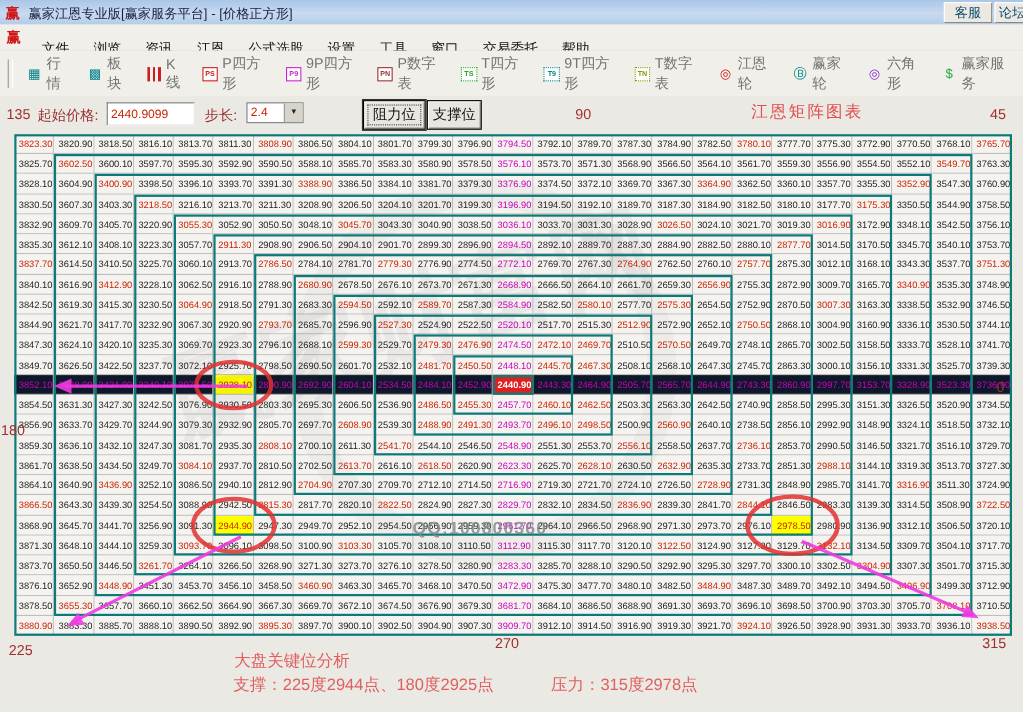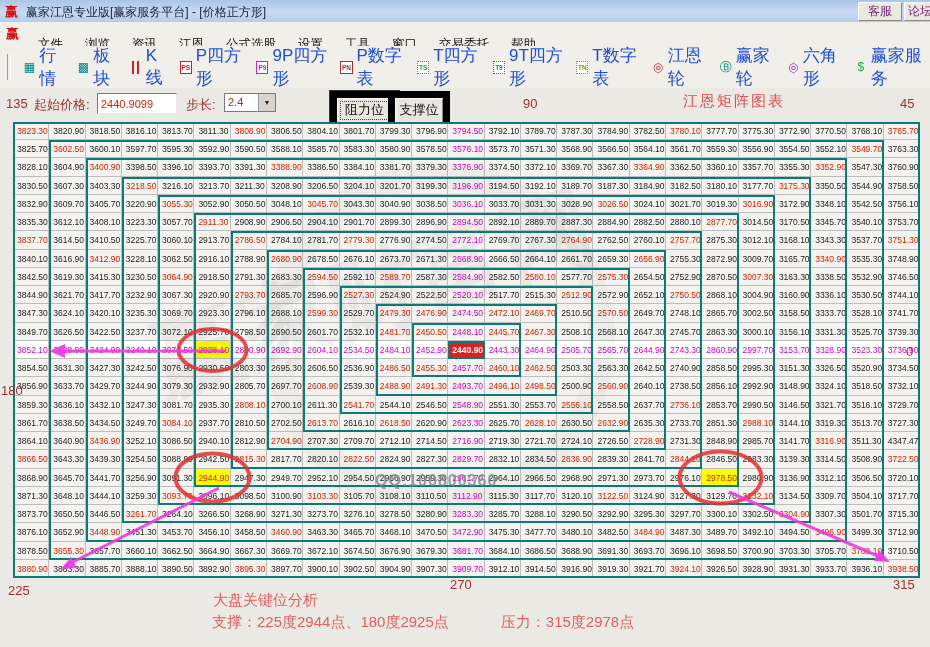--- a/index.html
+++ b/index.html
@@ -5,62 +5,62 @@
   html,body{margin:0;padding:0;}
   body{width:930px;height:647px;overflow:hidden;position:relative;
        font-family:"Liberation Sans","DejaVu Sans",sans-serif;background:#ebe9e3;}
   
   .titlebar{position:absolute;left:0;top:0;width:930px;height:22px;
     background:linear-gradient(180deg,#a9c6e7 0%,#c9daf1 55%,#b3cdea 100%);
     border-bottom:1px solid #8aa6c8;}
   .titlebar .logo{position:absolute;left:5px;top:3px;color:#d01818;font-weight:bold;font-size:13px;}
   .titlebar .title{position:absolute;left:26px;top:4px;font-size:12px;color:#16213e;}
   .tb-btn{position:absolute;top:2px;height:17px;background:#ece9e2;border:1px solid #888;
-    border-top-color:#fff;border-left-color:#fff;font-size:12px;color:#701a75;
+    border-top-color:#fff;border-left-color:#fff;font-size:12px;color:#0c4a6e;
     text-align:center;line-height:16px;overflow:hidden;}
   .menubar{position:absolute;left:0;top:22px;width:930px;height:24px;background:#f1efe9;
     border-bottom:1px solid #d5d2c8;display:flex;align-items:center;}
   .menubar .logo{color:#d01818;font-weight:bold;font-size:13px;margin:0 8px 0 6px;}
   .menu-item{font-size:12.5px;color:#111;padding:16px 11px;line-height:23px;margin-top:20px;}
   .toolbar{position:absolute;left:0;top:46px;width:930px;height:42px;background:#f1efe9;
     border-bottom:1px solid #d5d2c8;display:flex;align-items:center;}
   .tool-sep{width:3px;height:26px;border-left:1px solid #9a9a92;border-right:1px solid #fff;margin:0 6px 0 7px;}
   .tool-item{display:flex;align-items:center;margin:0 6px;}
   .tool-item .ticon{display:inline-flex;align-items:center;justify-content:center;
     width:15px;height:14px;margin-right:4px;font-size:12px;}
   .ticon.lbox{width:13px;height:11px;font-size:6.5px;font-weight:bold;border:1px solid;background:#fff;}
   .ticon.lbox.dash{border-style:dotted;}
   .ticon.kline{width:13px;height:13px;background:
     repeating-linear-gradient(90deg,#cc2020 0 2px,transparent 2px 5px);}
-  .tool-item .tlabel{font-size:17px;color:#1d4ed8;}
+  .tool-item .tlabel{font-size:13px;color:#737373;}
   
   .controls{position:absolute;left:0;top:88px;width:930px;height:32px;background:#ebe9e3;}
   .deg{position:absolute;color:#a03030;font-size:13px;}
   .ctl-label{position:absolute;top:8px;color:#9a3030;font-size:13px;}
   .ctl-input{position:absolute;top:5px;height:17px;background:#fff;border:1px solid #7a7a7a;
     border-bottom-color:#e8e8e8;border-right-color:#e8e8e8;font-size:11px;color:#cc2200;padding:1px 3px;}
   .dropdown{position:absolute;top:5px;width:52px;height:19px;background:#fff;border:1px solid #7a7a7a;box-sizing:border-box;}
   .dropdown .val{position:absolute;left:3px;top:2px;font-size:11px;color:#cc2200;}
   .dropdown .arrow{position:absolute;right:0;top:0;width:16px;height:17px;background:#d8d4cc;
     border-left:1px solid #999;font-size:7px;color:#222;text-align:center;line-height:17px;}
-  .pushbtn{position:absolute;top:3px;height:25px;background:#e9e6df;border:7px solid #000000;
+  .pushbtn{position:absolute;top:3px;height:25px;background:#e9e6df;border:1px solid #000000;
     box-shadow:inset 1px 1px 0 #fff, inset -1px -1px 0 #8a8a8a;
     font-size:13px;color:#111;text-align:center;line-height:24px;}
   .pushbtn.default{outline:1px solid #333;}
   .pushbtn.default .focusrect{position:absolute;left:3px;top:3px;right:3px;bottom:3px;border:1px dotted #444;}
   .chart-title{position:absolute;left:683px;top:4px;font-size:15px;color:#e05050;letter-spacing:2px;}
   
   .gridwrap{position:absolute;left:13px;top:122px;width:907px;height:456px;
     display:grid;grid-template-columns:repeat(25,1fr);grid-template-rows:repeat(25,1fr);}
   .cell{font-size:8.5px;line-height:18px;color:#1c1c1c;background:#f4f3f0;
     border-right:1px solid #bdbdbd;border-bottom:1px solid #bdbdbd;
     padding-left:4px;overflow:hidden;white-space:nowrap;box-sizing:border-box;}
   .cell.diag{color:#cc2200;}
   .cell.cardinal{color:#cc00bb;}
-  .cell.axisrow{background:#ffffff;}
+  .cell.axisrow{background:#0f172a;}
   .cell.center{background:#dd2020;color:#fff;font-weight:bold;}
   .cell.hl{background:#ffff00;color:#cc2200;}
   .ring{position:absolute;border:2px solid #0d7a7a;box-sizing:border-box;pointer-events:none;}
   .overlay{position:absolute;left:0;top:0;pointer-events:none;}
   .qqmark{position:absolute;left:362px;top:350px;font-size:16px;font-weight:bold;
     color:rgba(125,135,140,0.8);letter-spacing:1px;pointer-events:none;}
   .ghost{position:absolute;left:130px;top:110px;font-size:92px;color:#334;opacity:0.05;
     transform:rotate(-18deg);white-space:nowrap;pointer-events:none;font-weight:bold;}
   .ghostring{position:absolute;left:250px;top:40px;width:300px;height:300px;border-radius:50%;
     border:26px solid #334;opacity:0.035;pointer-events:none;}
@@ -620,21 +620,21 @@
     <div class="cell">2721.70</div>
     <div class="cell">2724.10</div>
     <div class="cell">2726.50</div>
     <div class="cell diag">2728.90</div>
     <div class="cell">2731.30</div>
     <div class="cell">2848.90</div>
     <div class="cell">2985.70</div>
     <div class="cell">3141.70</div>
     <div class="cell diag">3316.90</div>
     <div class="cell">3511.30</div>
-    <div class="cell">4347.47</div>
+    <div class="cell">3724.90</div>
     <div class="cell diag">3866.50</div>
     <div class="cell">3643.30</div>
     <div class="cell">3439.30</div>
     <div class="cell">3254.50</div>
     <div class="cell">3088.90</div>
     <div class="cell">2942.50</div>
     <div class="cell diag">2815.30</div>
     <div class="cell">2817.70</div>
     <div class="cell">2820.10</div>
     <div class="cell diag">2822.50</div>

